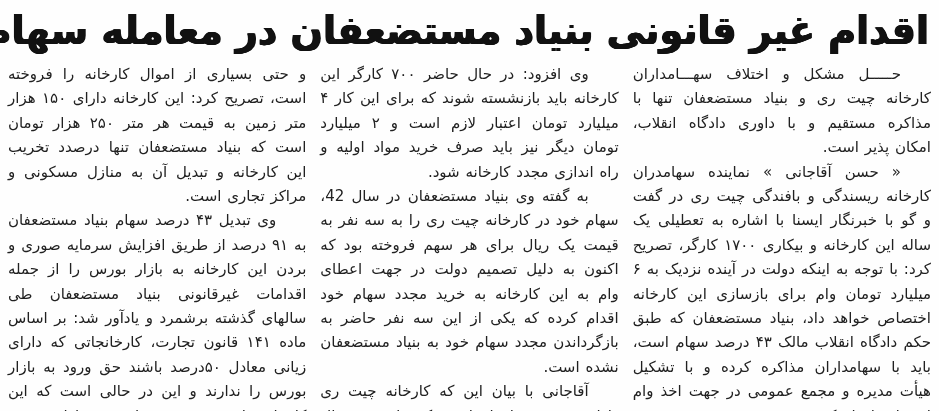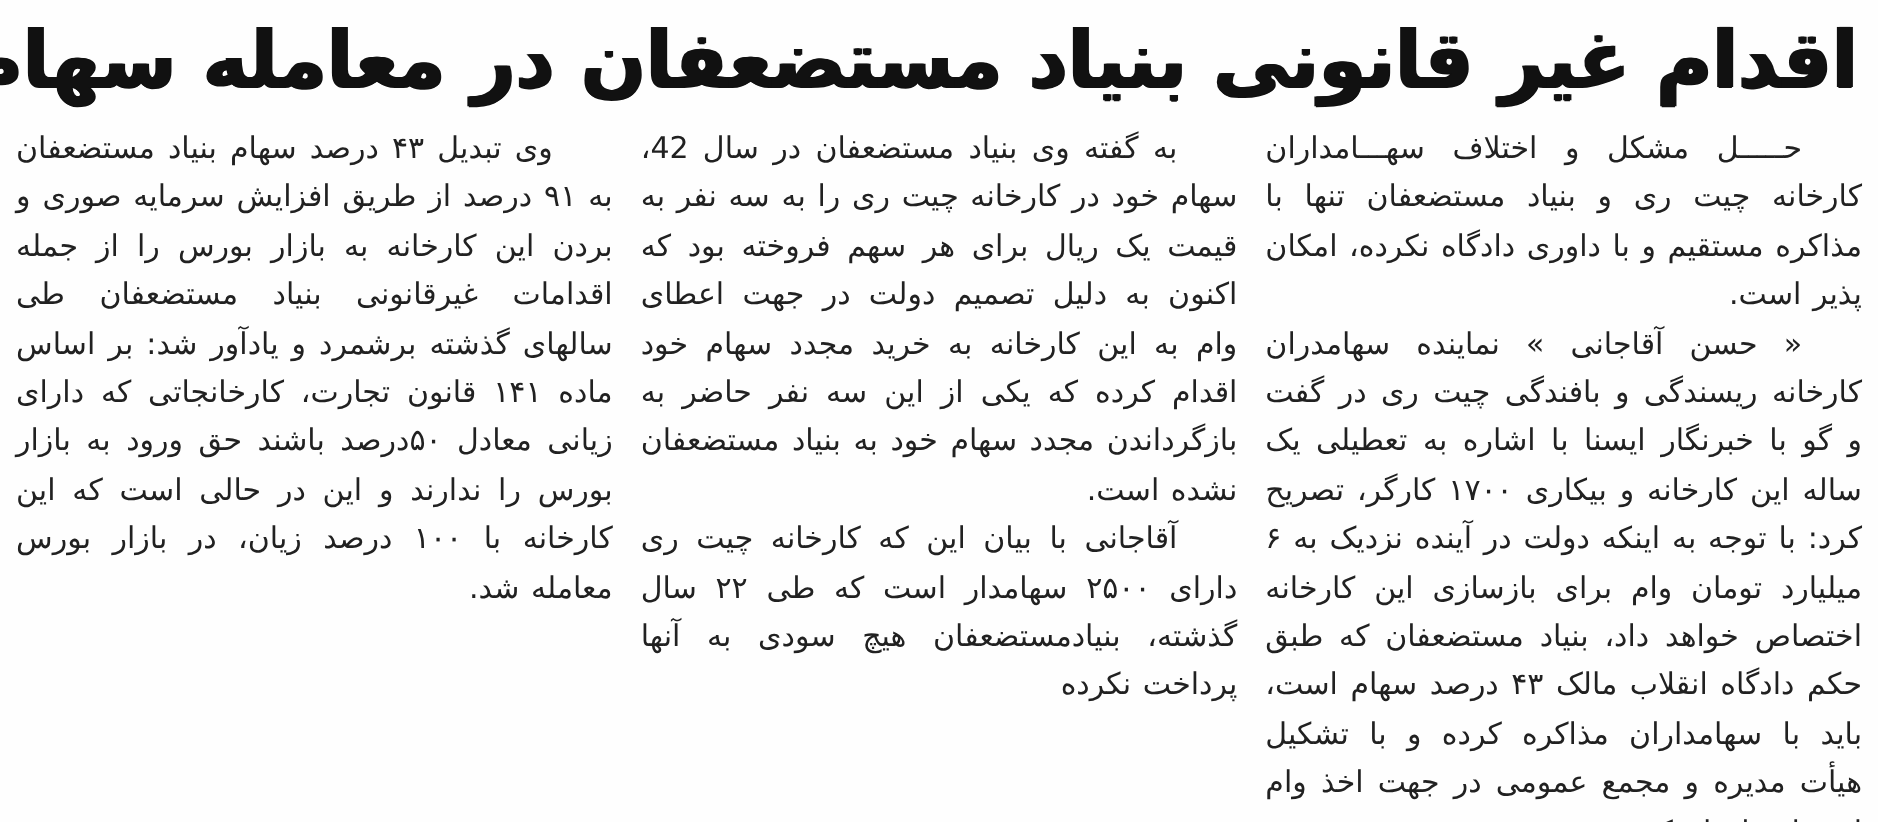--- a/index.html
+++ b/index.html
@@ -58,27 +58,29 @@
 </head>
 <body>
 
 <div class="page">
 
   <h1 class="headline">اقدام غیر قانونی بنیاد مستضعفان در معامله سهام كارخانه چیت ری</h1>
 
   <div class="body-columns">
 
     <div class="col">
-      <p class="indent">حـــــل مشكل و اختلاف سهـــامداران كارخانه چیت ری و بنیاد مستضعفان تنها با مذاكره مستقیم و با داوری دادگاه نكرده، امكان پذیر است.</p>
+      <p class="indent">حـــــل مشكل و اختلاف سهـــامداران كارخانه چیت ری و بنیاد مستضعفان تنها با مذاكره مستقیم و با داوری دادگاه انقلاب، امكان پذیر است.</p>
       <p class="indent">« حسن آقاجانی » نماینده سهامدران كارخانه ریسندگی و بافندگی چیت ری در گفت و گو با خبرنگار ایسنا با اشاره به تعطیلی یک ساله این كارخانه و بیكاری ۱۷۰۰ كارگر، تصریح كرد: با توجه به اینكه دولت در آینده نزدیک به ۶ میلیارد تومان وام برای بازسازی این كارخانه اختصاص خواهد داد، بنیاد مستضعفان كه طبق حكم دادگاه انقلاب مالک ۴۳ درصد سهام است، باید با سهامداران مذاكره كرده و با تشكیل هیأت مدیره و مجمع عمومی در جهت اخذ وام از دولت اقدام كند.</p>
     </div>
 
     <div class="col">
+      <p class="indent">وی افزود: در حال حاضر ۷۰۰ كارگر این كارخانه باید بازنشسته شوند كه برای این كار ۴ میلیارد تومان اعتبار لازم است و ۲ میلیارد تومان دیگر نیز باید صرف خرید مواد اولیه و راه اندازی مجدد كارخانه شود.</p>
       <p class="indent">به گفته وی بنیاد مستضعفان در سال 42، سهام خود در كارخانه چیت ری را به سه نفر به قیمت یک ریال برای هر سهم فروخته بود كه اكنون به دلیل تصمیم دولت در جهت اعطای وام به این كارخانه به خرید مجدد سهام خود اقدام كرده كه یكی از این سه نفر حاضر به بازگرداندن مجدد سهام خود به بنیاد مستضعفان نشده است.</p>
       <p class="indent">آقاجانی با بیان این كه كارخانه چیت ری دارای ۲۵۰۰ سهامدار است كه طی ۲۲ سال گذشته، بنیادمستضعفان هیچ سودی به آنها پرداخت نكرده</p>
     </div>
 
     <div class="col">
+      <p class="no-indent">و حتی بسیاری از اموال كارخانه را فروخته است، تصریح كرد: این كارخانه دارای ۱۵۰ هزار متر زمین به قیمت هر متر ۲۵۰ هزار تومان است كه بنیاد مستضعفان تنها درصدد تخریب این كارخانه و تبدیل آن به منازل مسكونی و مراكز تجاری است.</p>
       <p class="indent">وی تبدیل ۴۳ درصد سهام بنیاد مستضعفان به ۹۱ درصد از طریق افزایش سرمایه صوری و بردن این كارخانه به بازار بورس را از جمله اقدامات غیرقانونی بنیاد مستضعفان طی سالهای گذشته برشمرد و یادآور شد: بر اساس ماده ۱۴۱ قانون تجارت، كارخانجاتی كه دارای زیانی معادل ۵۰درصد باشند حق ورود به بازار بورس را ندارند و این در حالی است كه این كارخانه با ۱۰۰ درصد زیان، در بازار بورس معامله شد.</p>
     </div>
 
   </div>
 </div>
 
 </body></html>

